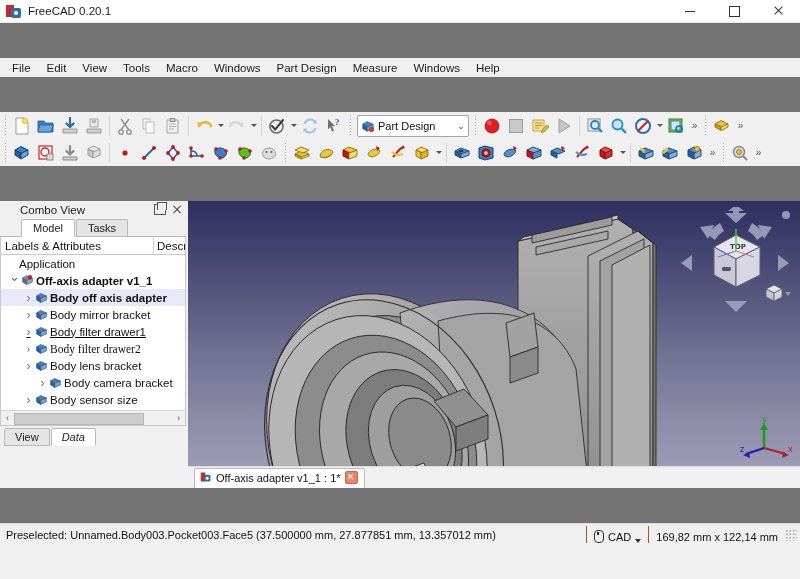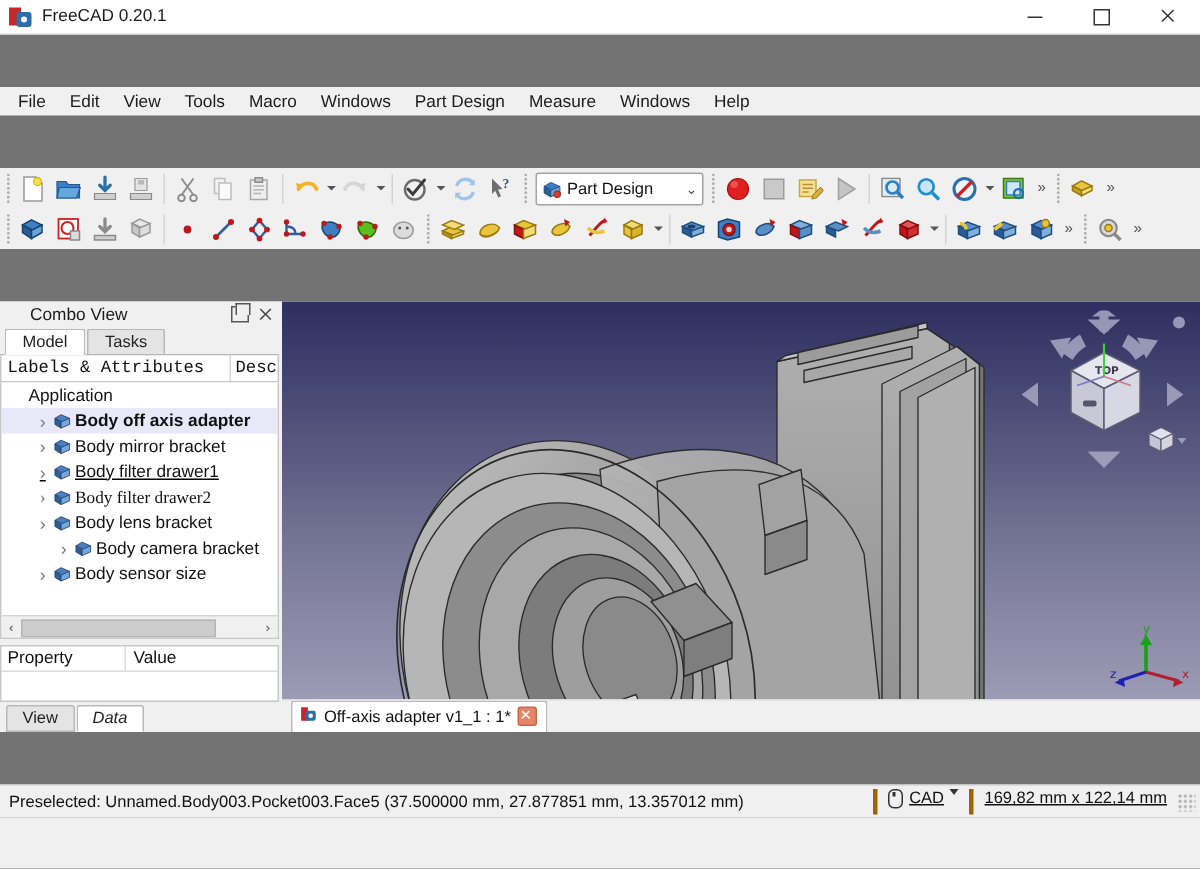--- a/index.html
+++ b/index.html
@@ -53,25 +53,25 @@
   
   .dock{width:186px;flex:0 0 auto;display:flex;flex-direction:column;background:#f0f0f0;padding:0 2px 0 0;}
   .dock-title{height:17px;display:flex;align-items:center;padding-left:20px;font-size:11.5px;color:#1b1b1b;}
   .dock-title .sp{margin-left:auto;display:flex;align-items:center;gap:6px;padding-right:5px;}
   .ico-float{width:10px;height:9px;border:1px solid #555;position:relative;}
   .ico-float:before{content:"";position:absolute;left:2px;top:-3px;width:8px;height:7px;border:1px solid #555;border-bottom:none;background:#f0f0f0;}
   .ico-close{position:relative;width:9px;height:9px;}
   .ico-close:before,.ico-close:after{content:"";position:absolute;left:0;top:4px;width:10px;height:1px;background:#444;}
   .ico-close:before{transform:rotate(45deg);} .ico-close:after{transform:rotate(-45deg);}
 
-  .tabstrip{height:18px;display:flex;align-items:flex-end;padding-left:3px;border-bottom:1px solid #b9b9b9;}
+  .tabstrip{height:18px;display:flex;align-items:flex-end;padding-left:21px;border-bottom:1px solid #b9b9b9;}
   .tabx{padding:2px 11px 2px 11px;font-size:11px;background:#e4e4e4;border:1px solid #b9b9b9;border-bottom:none;color:#222;margin-right:1px;border-radius:2px 2px 0 0;}
   .tabx.active{background:#fff;border-bottom:1px solid #fff;margin-bottom:-1px;}
 
-  .treehead{height:17px;background:#fff;border:1px solid #c8c8c8;border-top:none;display:flex;align-items:center;font-size:11.5px;font-family:Liberation Mono, monospace;}
+  .treehead{height:17px;background:#fff;border:1px solid #c8c8c8;border-top:none;display:flex;align-items:center;font-size:11.5px;}
   .treehead .c1{flex:1;padding-left:4px;color:#111;}
   .treehead .sepv{width:1px;background:#d6d6d6;height:100%;}
   .treehead .c2{width:28px;padding-left:3px;color:#111;overflow:hidden;white-space:nowrap;}
 
   .tree{flex:0 0 auto;height:170px;background:#fff;border:1px solid #c8c8c8;border-top:none;overflow:hidden;position:relative;font-size:11.5px;}
   .trow{display:flex;align-items:center;height:17px;padding-left:3px;white-space:nowrap;}
   .trow.sel{background:#e8e8f8;}
   .arrow{width:13px;text-align:center;color:#666;font-size:9px;flex:0 0 auto;}
   .arrow.open:after{content:"\2304";position:relative;top:-4px;font-size:13px;}
   .arrow.closed:after{content:"\203A";font-size:12px;color:#777;}
@@ -102,21 +102,21 @@
   .viewtabs{height:21px;background:#f0f0f0;display:flex;align-items:center;padding-left:6px;flex:0 0 auto;border-top:1px solid #dcdcdc;}
   .vtab{display:flex;align-items:center;gap:4px;background:#fff;border:1px solid #b9b9b9;border-bottom:none;padding:2px 6px 3px 5px;font-size:11px;border-radius:2px 2px 0 0;color:#111;}
   .vtab .x{width:11px;height:11px;background:#e8846a;border:1px solid #c86848;border-radius:2px;position:relative;}
   .vtab .x:before,.vtab .x:after{content:"";position:absolute;left:1px;top:4px;width:7px;height:1.4px;background:#fff;}
   .vtab .x:before{transform:rotate(45deg);} .vtab .x:after{transform:rotate(-45deg);}
 
   
   .status{height:21px;background:#f0f0f0;display:flex;align-items:center;font-size:11px;color:#111;flex:0 0 auto;border-top:1px solid #dcdcdc;}
   .status .msg{padding-left:6px;}
   .status .right{margin-left:auto;display:flex;align-items:center;height:19px;}
-  .st-cell{display:flex;align-items:flex-start;gap:4px;padding:0 7px;height:17px;border-left:3px solid #a16207;text-decoration:underline;}
+  .st-cell{display:flex;align-items:flex-end;gap:4px;padding:0 7px;height:17px;border-left:1px solid #a16207;}
   .mouse-ico{width:8px;height:11px;border:1.3px solid #333;border-radius:4px 4px 4px 4px;position:relative;}
   .mouse-ico:after{content:"";position:absolute;left:2.2px;top:1px;width:1.4px;height:3px;background:#333;}
   .cad-ch{width:0;height:0;border-left:3.5px solid transparent;border-right:3.5px solid transparent;border-top:4px solid #333;}
   .grip-sm{width:12px;height:12px;margin-right:3px;
     background-image:radial-gradient(circle,#b0b0b0 0.9px,transparent 1px);
     background-size:3.5px 3.5px;}
 </style>
 </head>
 <body>
 
@@ -586,20 +586,32 @@
         <div class="c2">Descr</div>
       </div>
 
       <div class="tree">
 
         <div class="trow">
           <span class="arrow"></span>
           <span class="tlabel">Application</span>
         </div>
 
+        <div class="trow" style="padding-left:7px;">
+          <span class="arrow open"></span>
+          <span class="i-app">
+            <svg width="13" height="13" viewBox="0 0 16 16">
+                <path d="M2 5l5-3 7 3-5 3z" fill="#7a8fb0" stroke="#45526c" stroke-width=".7"></path>
+                <path d="M2 5v5l5 3V8z" fill="#5c6e8c" stroke="#45526c" stroke-width=".7"></path>
+                <path d="M7 8v5l7-3V5z" fill="#94a7c4" stroke="#45526c" stroke-width=".7"></path>
+                <circle cx="11" cy="4" r="2.4" fill="#d02020" stroke="#8a0f0f" stroke-width=".6"></circle>
+              </svg>
+          </span>
+          <span class="tlabel b">Off-axis adapter v1_1</span>
+        </div>
 
         <div class="trow sel" style="padding-left:21px;">
           <span class="arrow closed"></span>
           <span class="i-app">
             <svg width="13" height="13" viewBox="0 0 16 16">
                 <path d="M2 6l5-3 7 3-5 3z" fill="#4a7fc0" stroke="#1f4370" stroke-width=".7"></path>
                 <path d="M2 6v5l5 3V9z" fill="#2f5f98" stroke="#1f4370" stroke-width=".7"></path>
                 <path d="M7 9v5l7-3V6z" fill="#76a6da" stroke="#1f4370" stroke-width=".7"></path>
               </svg>
           </span>
@@ -680,28 +692,20 @@
 
         <div class="hscroll">
           <div class="hs-arr">‹</div>
           <div class="hs-track">
             <div class="hs-thumb"></div>
           </div>
           <div class="hs-arr">›</div>
         </div>
       </div>
 
-      <div class="props">
-        <div class="prophead">
-          <div class="p1">Property</div>
-          <div class="vsep"></div>
-          <div class="p2">Value</div>
-        </div>
-        <div class="propbody"></div>
-      </div>
 
       <div class="proptabs">
         <div class="ptab">View</div>
         <div class="ptab active">Data</div>
       </div>
     </div>
 
     <div class="view3d">
       <div class="canvas">
 

